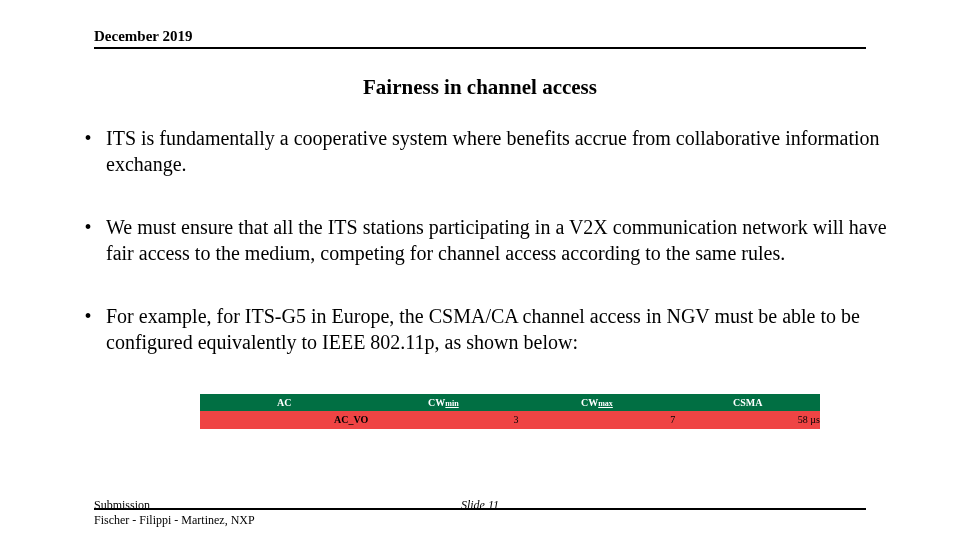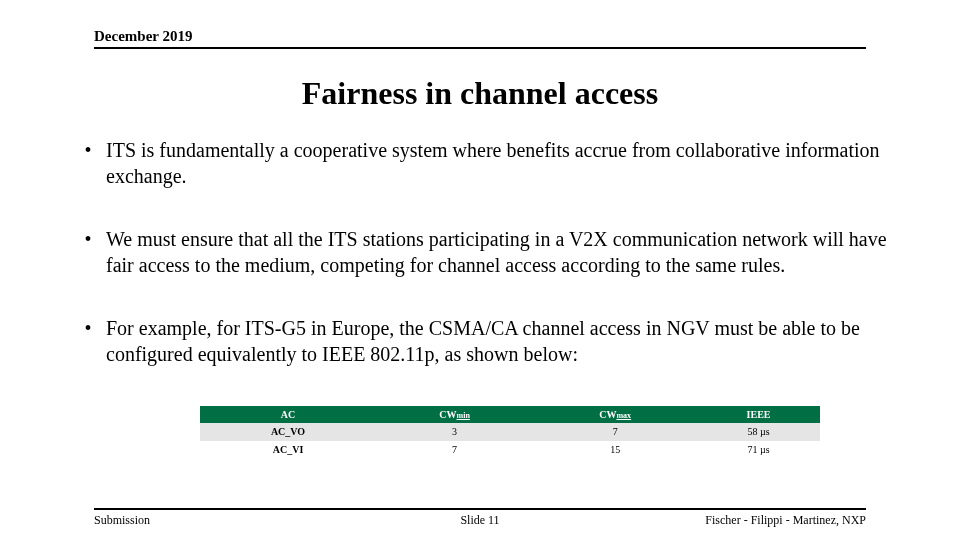--- a/index.html
+++ b/index.html
@@ -20,21 +20,21 @@
     right: 94px;
     display: flex;
     justify-content: space-between;
     font-weight: bold;
     font-size: 15px;
     border-bottom: 2px solid #000;
     padding-bottom: 2px;
   }
   .title {
     text-align: center;
-    font-size: 32px;
+    font-size: 21px;
     font-weight: bold;
     margin-top: 75px;
   }
   .bullets {
     margin: 26px 70px 0 70px;
   }
   .bullet {
     display: flex;
     margin-bottom: 38px;
     font-size: 20px;
@@ -63,47 +63,50 @@
     background: #016f43;
     color: #fff;
     font-weight: bold;
   }
   thead th .sub {
     font-size: 8px;
     font-weight: bold;
     text-decoration: underline;
   }
   tbody tr.alt td {
-    background: #e5e5e5;
+    background: #ef4444;
+    text-align: right;
   }
   tbody td:first-child {
     font-weight: bold;
   }
   .footer-line {
     position: absolute;
     left: 94px;
     right: 94px;
     bottom: 30px;
     border-top: 2px solid #000;
   }
   .footer {
     position: absolute;
     left: 94px;
     right: 94px;
     bottom: 12px;
     display: flex;
     justify-content: space-between;
     font-size: 12px;
+    flex-direction: column;
   }
   .footer .center {
     position: absolute;
     left: 0;
     right: 0;
     text-align: center;
     pointer-events: none;
+    font-style: italic;
   }
 </style>
 </head>
 <body>
 
 <div class="header-bar">
   <span>December 2019</span>
 </div>
 
 <div class="title">Fairness in channel access</div>
@@ -123,35 +126,29 @@
   </div>
 </div>
 
 <div class="table-wrap">
   <table>
     <thead>
       <tr>
         <th>AC</th>
         <th>CW<span class="sub">min</span></th>
         <th>CW<span class="sub">max</span></th>
-        <th>IEEE</th>
+        <th>CSMA</th>
       </tr>
     </thead>
     <tbody>
       <tr class="alt">
         <td>AC_VO</td>
         <td>3</td>
         <td>7</td>
         <td>58 µs</td>
-      </tr>
-      <tr>
-        <td>AC_VI</td>
-        <td>7</td>
-        <td>15</td>
-        <td>71 µs</td>
       </tr>
     </tbody>
   </table>
 </div>
 
 <div class="footer-line"></div>
 <div class="footer">
   <span>Submission</span>
   <span class="center">Slide 11</span>
   <span>Fischer - Filippi - Martinez, NXP</span>

